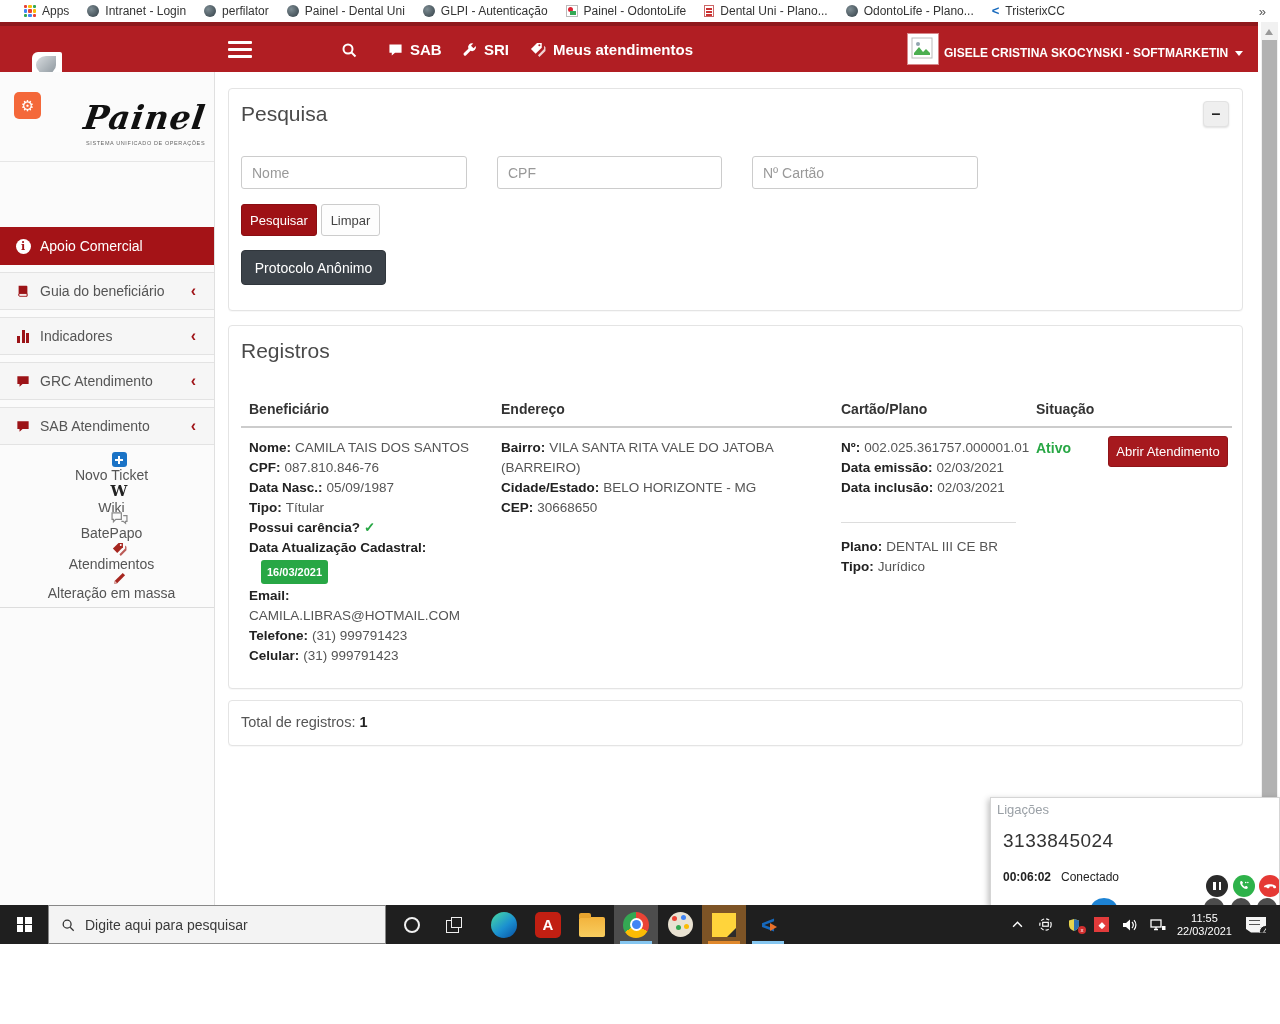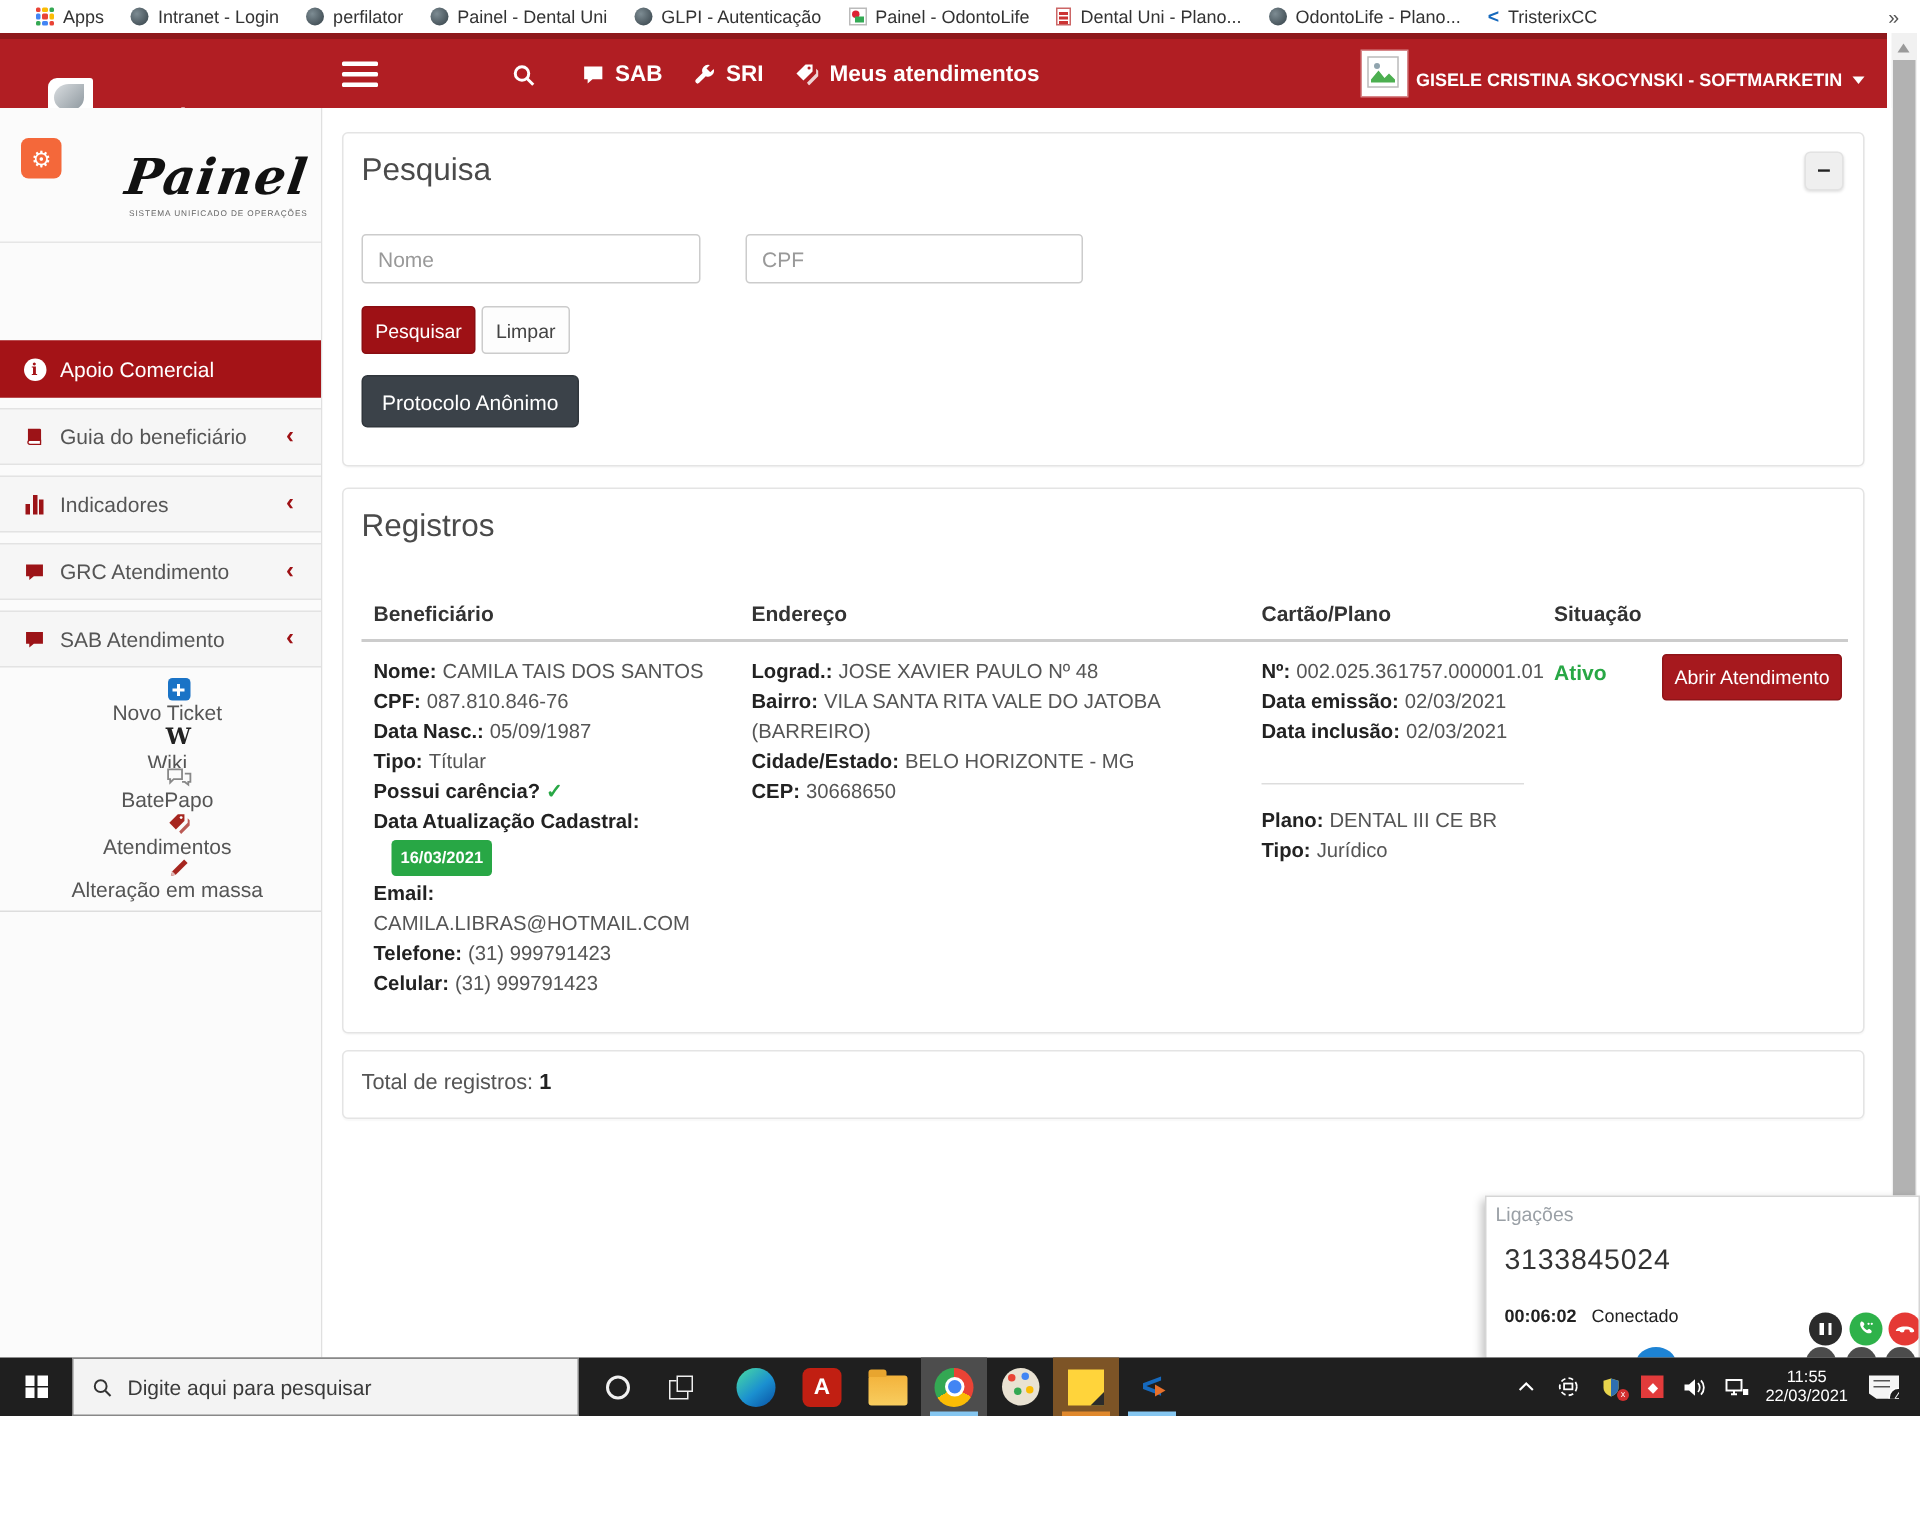--- a/index.html
+++ b/index.html
@@ -392,20 +392,21 @@
     <div class="side-endline"></div>
   </div>
 
   <div class="main">
 
     <div class="panel p-search">
       <div class="p-title">Pesquisa</div>
       <div class="min-btn">–</div>
       <input class="inp i-nome" type="text" placeholder="Nome" style="">
       <input class="inp i-cpf" type="text" placeholder="CPF" style="">
+      <input class="inp i-cartao" type="text" placeholder="Nº Cartão" style="">
       <button class="btn btn-red">Pesquisar</button>
       <button class="btn btn-light">Limpar</button>
       <button class="btn btn-dark">Protocolo Anônimo</button>
     </div>
 
     <div class="panel p-reg">
       <div class="p-title">Registros</div>
       <div class="col-h h1">Beneficiário</div>
       <div class="col-h h2">Endereço</div>
       <div class="col-h h3">Cartão/Plano</div>
@@ -420,21 +421,20 @@
         <div class="fline"><span class="fl">Possui carência?</span><span class="chk">✓</span></div>
         <div class="fline"><span class="fl">Data Atualização Cadastral:</span></div>
         <div class="fline"><span class="gbadge">16/03/2021</span></div>
         <div class="fline"><span class="fl">Email:</span></div>
         <div class="fline"><span class="fv" style="margin-left:0">CAMILA.LIBRAS@HOTMAIL.COM</span></div>
         <div class="fline"><span class="fl">Telefone:</span><span class="fv">(31) 999791423</span></div>
         <div class="fline"><span class="fl">Celular:</span><span class="fv">(31) 999791423</span></div>
       </div>
 
       <div class="fcol c2">
-        <div class="fline"><span class="fl">Lograd.:</span><span class="fv">JOSE XAVIER PAULO Nº 48</span></div>
         <div class="fline"><span class="fl">Bairro:</span><span class="fv">VILA SANTA RITA VALE DO JATOBA (BARREIRO)</span></div>
         <div class="fline"><span class="fl">Cidade/Estado:</span><span class="fv">BELO HORIZONTE - MG</span></div>
         <div class="fline"><span class="fl">CEP:</span><span class="fv">30668650</span></div>
       </div>
 
       <div class="fcol c3">
         <div class="fline"><span class="fl">Nº:</span><span class="fv">002.025.361757.000001.01</span></div>
         <div class="fline"><span class="fl">Data emissão:</span><span class="fv">02/03/2021</span></div>
         <div class="fline"><span class="fl">Data inclusão:</span><span class="fv">02/03/2021</span></div>
         <hr>

